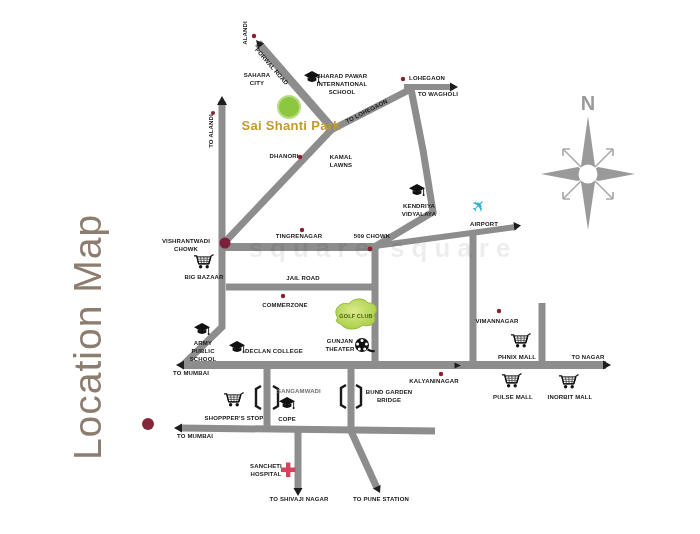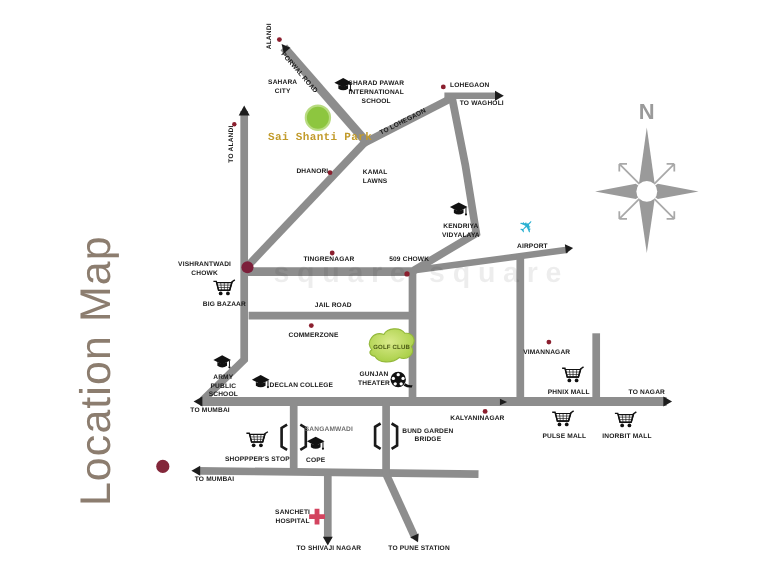--- a/index.html
+++ b/index.html
@@ -2,21 +2,21 @@
 <html><head>
 <meta charset="utf-8">
 <style>
   html,body{margin:0;padding:0;background:#fff;}
   #stage{position:relative;width:700px;height:534px;background:#fff;overflow:hidden;
          font-family:"Liberation Sans",sans-serif;}
   svg.map{position:absolute;left:0;top:0;}
   .lbl{position:absolute;font:bold 6px "Liberation Sans",sans-serif;color:#171717;
        text-align:center;white-space:pre-line;letter-spacing:.15px;line-height:1.3;
        transform:translate(-50%,-50%);z-index:5;}
-  .park-name{font-size:10px;color:#c29b2b;letter-spacing:.3px;font-family:Liberation Mono, monospace;}
+  .park-name{font-size:13px;color:#c29b2b;letter-spacing:.3px;}
   .sangam{color:#6e6e6e;}
   .golf-lbl{font-size:5.5px;color:#4b5a15;}
   .title{position:absolute;left:88px;top:337px;transform:translate(-50%,-50%) rotate(-90deg);
          font:400 39px "Liberation Sans",sans-serif;color:#8c7d6f;letter-spacing:1px;
          white-space:nowrap;z-index:4;}
   .north{position:absolute;left:588px;top:103px;transform:translate(-50%,-50%);
          font:bold 20px "Liberation Sans",sans-serif;color:#9a9a9a;z-index:4;}
   .watermark{position:absolute;left:383px;top:248px;transform:translate(-50%,-50%);
          font:bold 26px "Liberation Sans",sans-serif;color:rgba(0,0,0,0.07);
          letter-spacing:7px;z-index:1;white-space:nowrap;}

